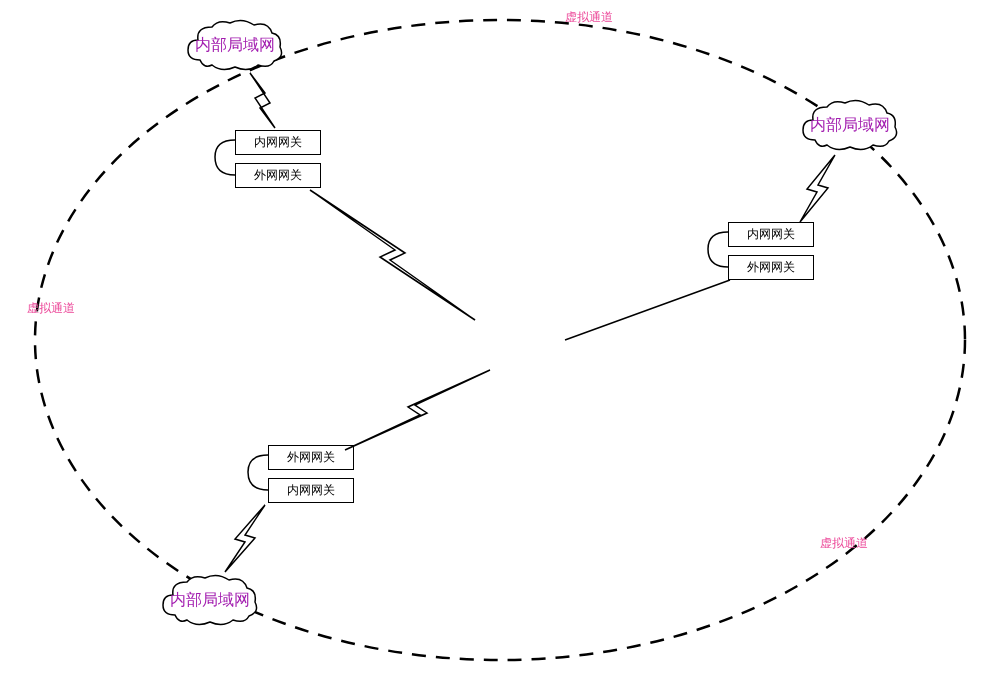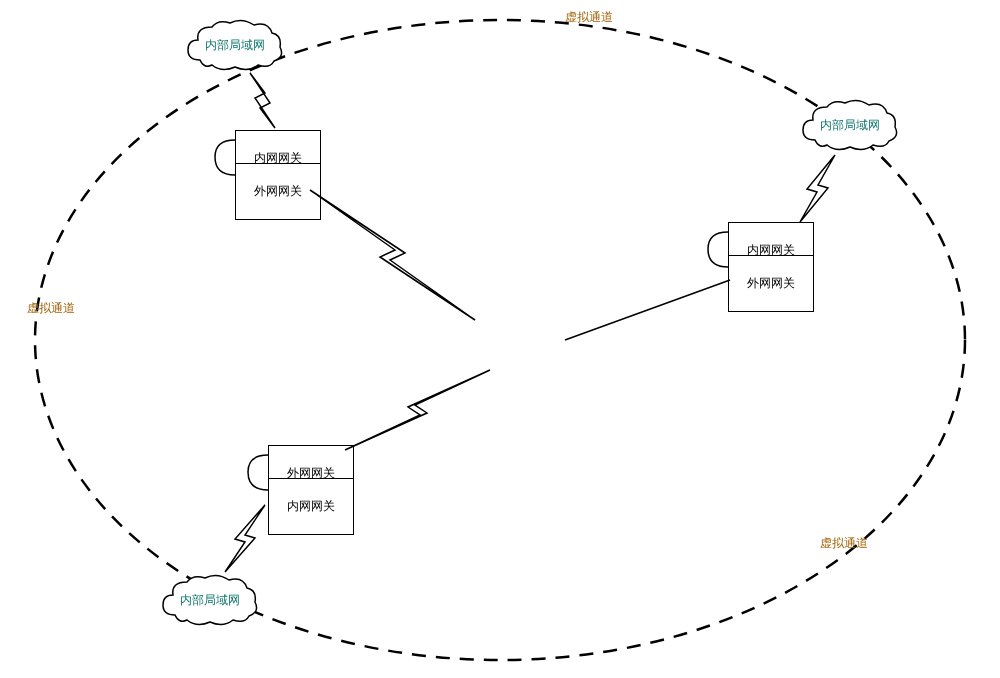--- a/index.html
+++ b/index.html
@@ -24,46 +24,46 @@
     .cloud-large {
       width: 130px;
       height: 75px;
     }
     .cloud svg { width: 100%; height: 100%; }
     .cloud-label {
       position: absolute;
       top: 50%;
       left: 50%;
       transform: translate(-50%, -50%);
-      font-size: 12px;
+      font-size: 16px;
       white-space: nowrap;
-      color: #0f766e;
+      color: #a21caf;
     }
     .gateway-box {
       position: absolute;
       border: 1px solid #000;
       background: #fff;
-      padding: 19px 18px;
+      padding: 3px 18px;
       font-size: 12px;
       white-space: nowrap;
       text-align: center;
     }
     .loop-arc {
       position: absolute;
     }
     .lightning {
       position: absolute;
     }
     .dash-ellipse {
       position: absolute;
     }
     .vc-label {
       position: absolute;
       font-size: 12px;
-      color: #a16207;
+      color: #ec4899;
       white-space: nowrap;
     }
   </style>
 </head>
 <body>
 
 <div class="diagram">
 
   <svg class="dash-ellipse" width="1000" height="678" style="left:0;top:0;">
     <ellipse cx="500" cy="340" rx="465" ry="320" fill="none" stroke="#000" stroke-width="2.5" stroke-dasharray="14,10"></ellipse>

